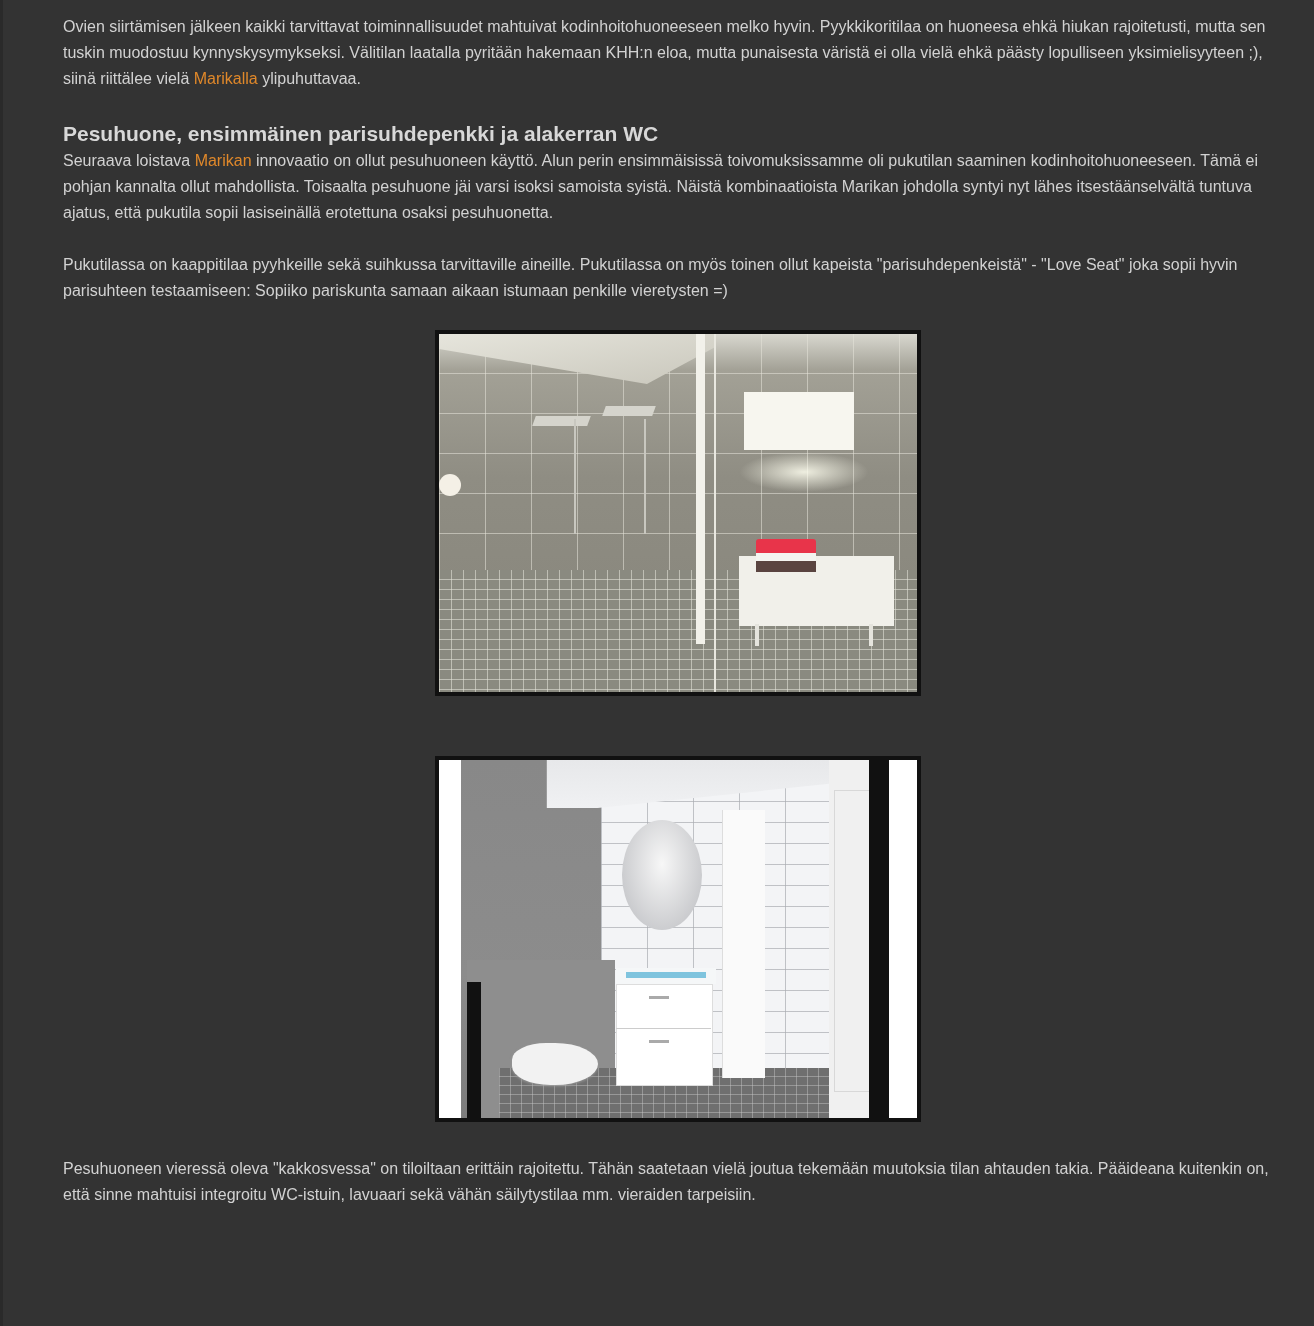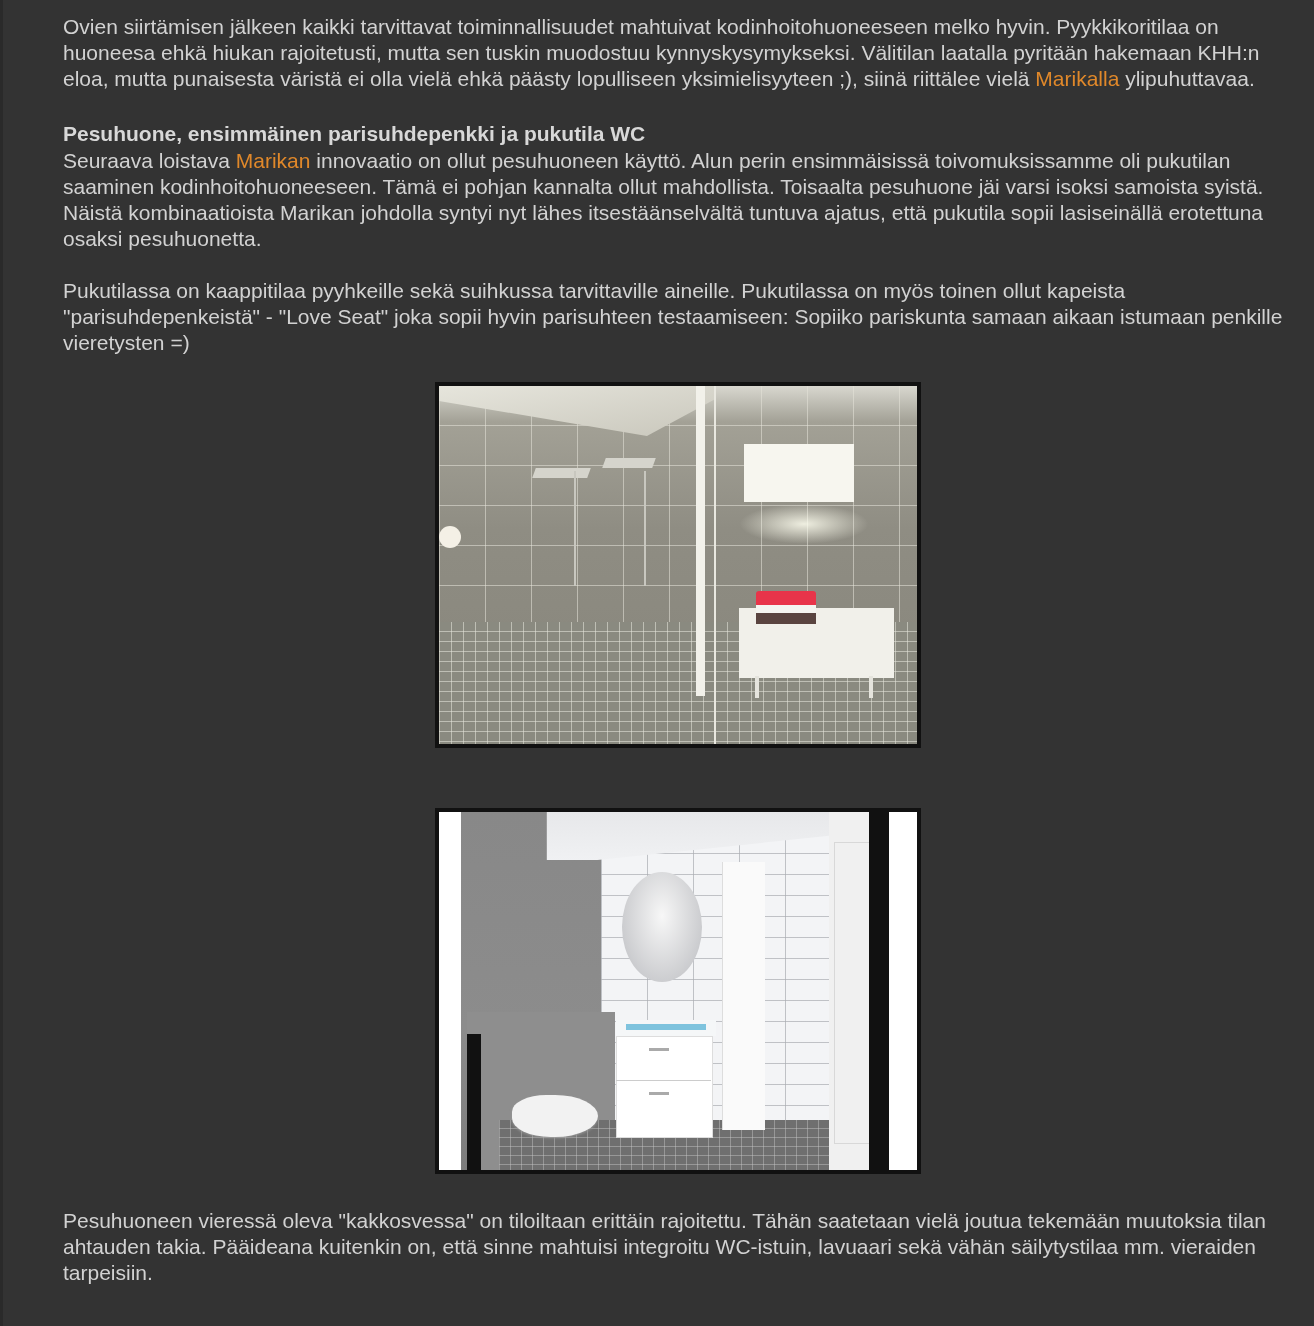--- a/index.html
+++ b/index.html
@@ -5,21 +5,21 @@
     html, body { margin: 0; padding: 0; }
     body {
       width: 1314px; height: 1326px; overflow: hidden;
       background: #333333;
       font-family: "Liberation Sans", sans-serif;
       color: #d2d2d2;
       position: relative;
     }
     .left-strip { position: absolute; left: 0; top: 0; width: 3px; height: 100%; background: #2a2a2a; }
     .content { position: absolute; left: 63px; top: 14px; width: 1230px; }
-    p { margin: 0; font-size: 21px; line-height: 26px; }
+    p { margin: 0; font-size: 16px; line-height: 26px; }
     a { color: #e0882a; text-decoration: none; }
     h3 { margin: 0; font-size: 21px; line-height: 28px; font-weight: bold; color: #d8d8d8; }
     .gap-heading { height: 28px; }
     .gap-para { height: 26px; }
     .figure { display: flex; justify-content: center; width: 1230px; margin-left: 0; }
     .frame { border: 4px solid #111; width: 478px; height: 358px; position: relative; overflow: hidden; box-sizing: content-box; }
     
     .img1 { background: linear-gradient(180deg, #d8d7cf 0%, #a3a196 10%, #8f8d83 40%, #8b897f 68%, #9a998e 69%, #8e8d83 100%); }
     .img1 .ceiling { position:absolute; left:0; top:0; width:58%; height:50px; background: linear-gradient(170deg,#e6e5dc,#c9c7bc); clip-path: polygon(0 0,100% 0,100% 25%,75% 100%,0 30%); }
     .tiles { position:absolute; inset:0;
@@ -85,21 +85,21 @@
 <div class="left-strip"></div>
 
 <div class="content">
 
   <p>
     <span>Ovien siirtämisen jälkeen kaikki tarvittavat toiminnallisuudet mahtuivat kodinhoitohuoneeseen melko hyvin. Pyykkikoritilaa on huoneesa ehkä hiukan rajoitetusti, mutta sen tuskin muodostuu kynnyskysymykseksi.  Välitilan laatalla pyritään hakemaan KHH:n eloa, mutta punaisesta väristä ei olla vielä ehkä päästy lopulliseen yksimielisyyteen ;), siinä riittälee vielä </span><a href="#">Marikalla</a><span> ylipuhuttavaa.</span>
   </p>
 
   <div class="gap-heading"></div>
 
-  <h3>Pesuhuone, ensimmäinen parisuhdepenkki ja pukutila WC</h3>
+  <h3>Pesuhuone, ensimmäinen parisuhdepenkki ja alakerran WC</h3>
 
   <p>
     <span>Seuraava loistava </span><a href="#">Marikan</a><span> innovaatio on ollut pesuhuoneen käyttö. Alun perin ensimmäisissä toivomuksissamme oli pukutilan saaminen kodinhoitohuoneeseen. Tämä ei pohjan kannalta ollut mahdollista. Toisaalta pesuhuone jäi varsi isoksi samoista syistä. Näistä kombinaatioista Marikan johdolla syntyi nyt lähes itsestäänselvältä tuntuva ajatus, että pukutila sopii lasiseinällä erotettuna osaksi pesuhuonetta.</span>
   </p>
 
   <div class="gap-para"></div>
 
   <p>Pukutilassa on kaappitilaa pyyhkeille sekä suihkussa tarvittaville aineille. Pukutilassa on myös toinen ollut kapeista "parisuhdepenkeistä" - "Love Seat" joka sopii hyvin parisuhteen testaamiseen: Sopiiko pariskunta samaan aikaan istumaan penkille vieretysten =)</p>
 
   <div style="height:26px"></div>

